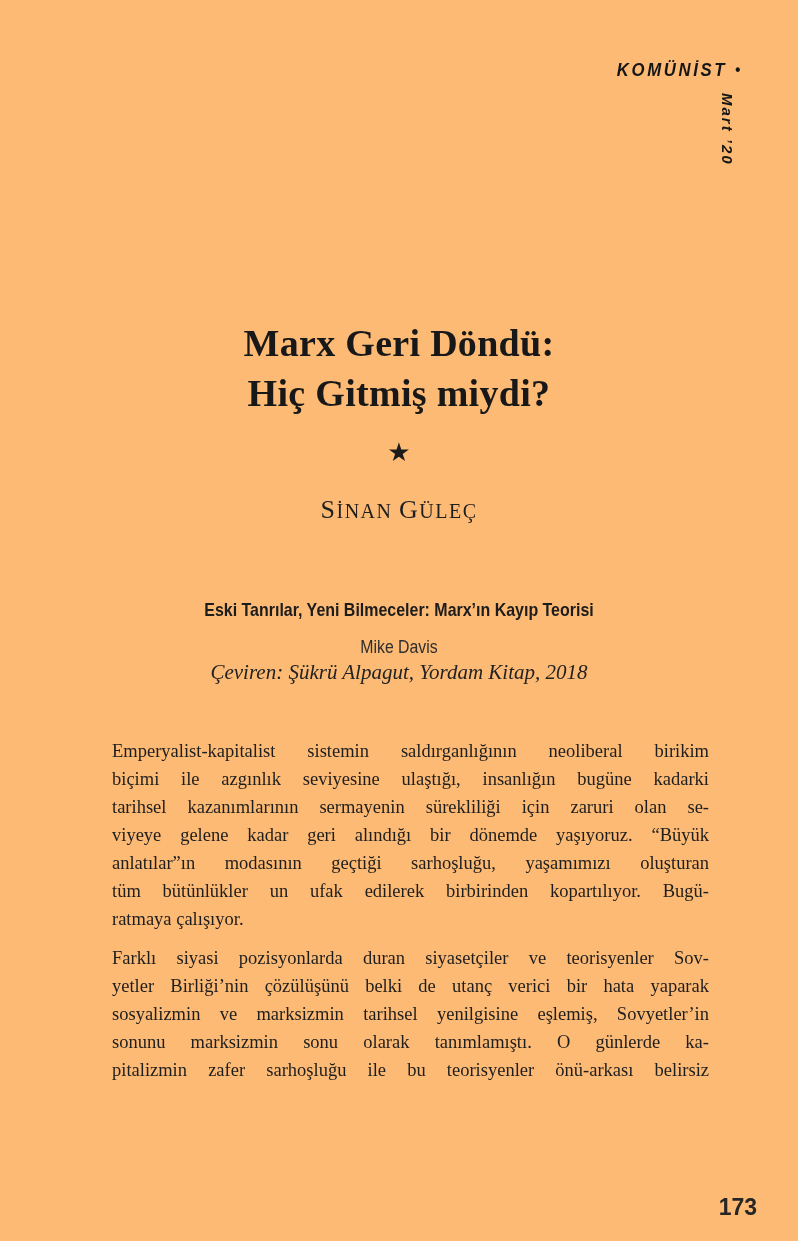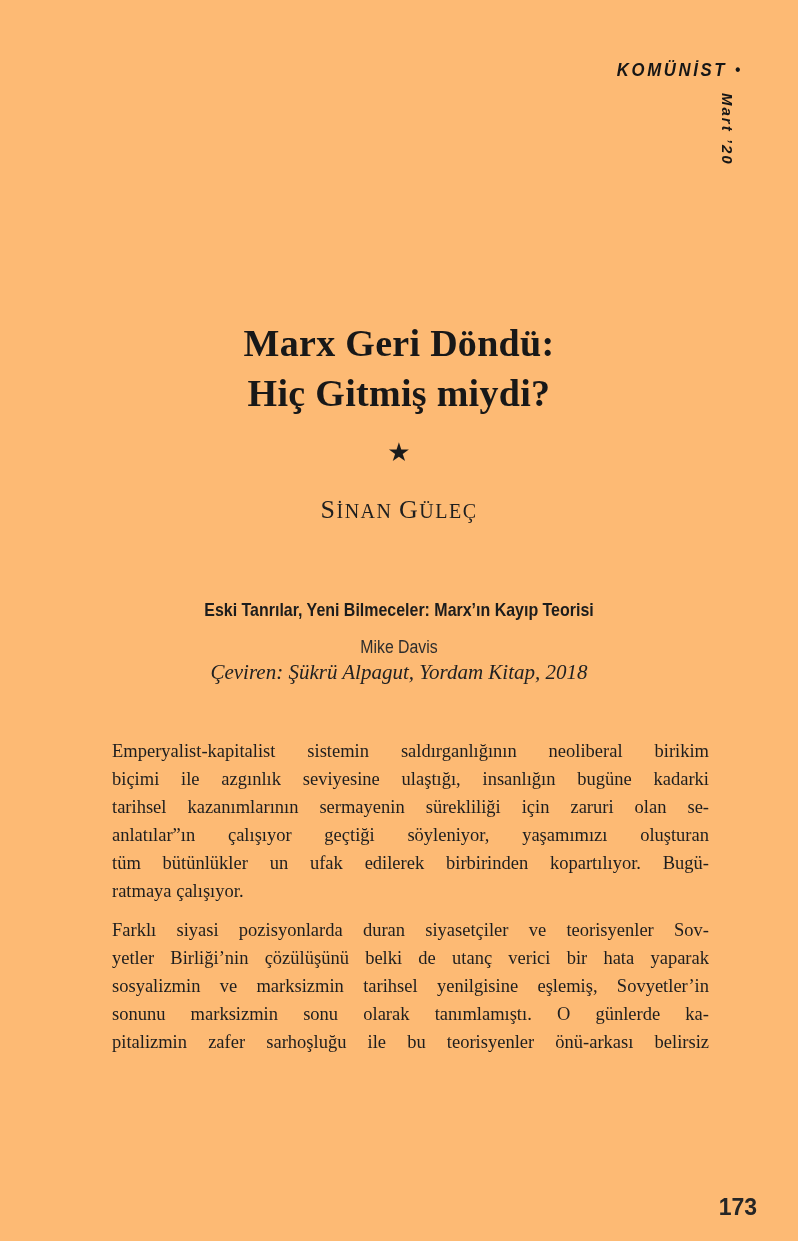--- a/index.html
+++ b/index.html
@@ -157,21 +157,22 @@
       <div class="book-author">Mike Davis</div>
       <div class="book-translation">Çeviren: Şükrü Alpagut, Yordam Kitap, 2018</div>
     </section>
   </main>
 
   <article class="body" id="body-text">
       <div class="para">
         <div class="line">Emperyalist-kapitalist sistemin saldırganlığının neoliberal birikim</div>
         <div class="line">biçimi ile azgınlık seviyesine ulaştığı, insanlığın bugüne kadarki</div>
         <div class="line">tarihsel kazanımlarının sermayenin sürekliliği için zaruri olan se-</div>
-        <div class="line">anlatılar”ın çalışıyor geçtiği söyleniyor, yaşamımızı oluşturan</div>
+        <div class="line">viyeye gelene kadar geri alındığı bir dönemde yaşıyoruz. “Büyük</div>
+        <div class="line">anlatılar”ın modasının geçtiği sarhoşluğu, yaşamımızı oluşturan</div>
         <div class="line">tüm bütünlükler un ufak edilerek birbirinden kopartılıyor. Bugü-</div>
         <div class="line flush-left">ratmaya çalışıyor.</div>
       </div>
       <div class="para">
         <div class="line">Farklı siyasi pozisyonlarda duran siyasetçiler ve teorisyenler Sov-</div>
         <div class="line">yetler Birliği’nin çözülüşünü belki de utanç verici bir hata yaparak</div>
         <div class="line">sosyalizmin ve marksizmin tarihsel yenilgisine eşlemiş, Sovyetler’in</div>
         <div class="line">sonunu marksizmin sonu olarak tanımlamıştı. O günlerde ka-</div>
         <div class="line">pitalizmin zafer sarhoşluğu ile bu teorisyenler önü-arkası belirsiz</div>
       </div>

